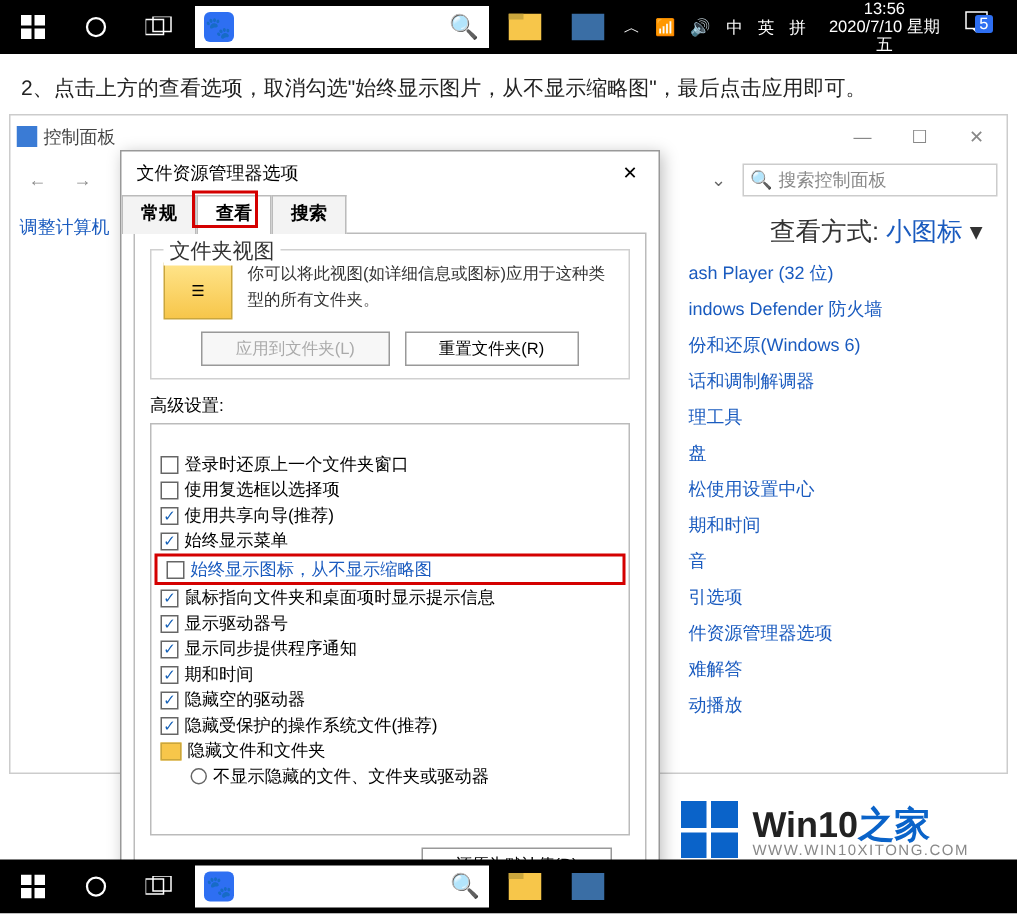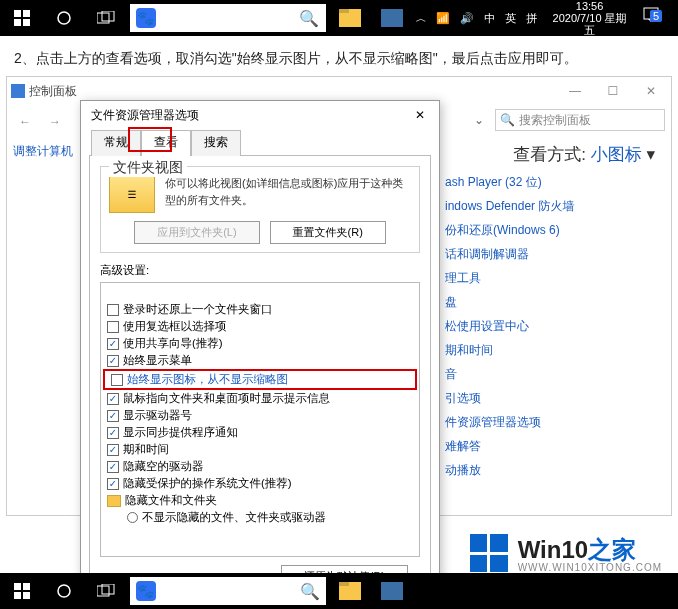--- a/index.html
+++ b/index.html
@@ -31,28 +31,28 @@
   .cp-navbar .dd { width:20px; text-align:center; color:#666;}
   .cp-navbar .psearch { border:1px solid #ccc; height:22px; width:170px; display:flex; align-items:center; padding:0 4px; gap:4px; color:#888;}
   .cp-body { display:flex; height: calc(100% - 58px); }
   .cp-side { width: 74px; padding: 8px 6px; color:#1a5bbf; }
   .cp-main { flex:1; padding: 8px 10px; position:relative; }
   .cp-main .viewmode { position:absolute; right:16px; top:8px; color:#333; font-size:17px;}
   .cp-main .viewmode a { color:#1a5bbf; }
   .cp-items { margin-top: 6px; }
   .cp-item { display:flex; align-items:center; gap:6px; height:24px; color:#1a5bbf; cursor:pointer; }
   .cp-item .ic { width:16px; height:16px; border-radius:2px; }
-  .cp-right-col { position:absolute; left:445px; top:170px; width:220px; }
+  .cp-right-col { position:absolute; left:459px; top:170px; width:220px; }
   .cp-right-col .cp-item { color:#1a5bbf; }
 
   
   .dialog { position:absolute; left:80px; top:100px; width:360px; height:504px; background:#fff; border:1px solid #999; box-shadow:2px 2px 10px rgba(0,0,0,.25); display:flex; flex-direction:column; }
   .dlg-titlebar { height:28px; display:flex; align-items:center; justify-content:space-between; padding:0 6px 0 10px; }
   .dlg-titlebar .x { width:26px; height:22px; display:flex; align-items:center; justify-content:center; }
-  .tabs-row { position:relative; height:26px; display:flex; padding-left:10px; gap:0; }
+  .tabs-row { position:relative; height:26px; display:flex; gap:0;font-weight:bold; }
   .tab { border:1px solid #bbb; border-bottom:none; padding:3px 12px 2px; background:#fff; font-size:12px; position:relative; top:1px;}
   .tab.inactive { background:#f3f3f3; }
   .tab-highlight { position:absolute; border:2px solid #d40000; left:47px; top:-2px; width:44px; height:25px; pointer-events:none;}
   .tabpanel { border:1px solid #bbb; margin:0 8px; flex:1; padding:10px 10px 6px 10px; overflow:hidden; display:flex; flex-direction:column; }
   .fv-group { border:1px solid #d0d0d0; padding:8px; position:relative; }
   .fv-group .legend { position:absolute; top:-8px; left:8px; background:#fff; padding:0 4px; font-size:14px; color:#333;}
   .fv-row { display:flex; gap:10px; align-items:flex-start; }
   .folder-icon { width:46px; height:38px; background:linear-gradient(#ffe48a,#f7c64a); border:1px solid #caa63d; display:flex; align-items:center; justify-content:center; font-size:10px;}
   .fv-text { flex:1; font-size:11px; color:#333; line-height:1.5;}
   .fv-btns { display:flex; gap:10px; margin-top:8px; justify-content:center;}
@@ -66,21 +66,21 @@
   .chk { width:12px; height:12px; border:1px solid #666; display:inline-flex; align-items:center; justify-content:center; font-size:10px; color:#1560b7;}
   .chk.checked::after { content:"✓"; }
   .highlight-row { border:2px solid #d40000; padding:0 2px; }
   .highlight-row .tree-item { color:#1a5bbf; }
   .folder-row .ic { width:14px; height:12px; background:#f7c64a; border:1px solid #caa63d; display:inline-block;}
   .radio { width:11px; height:11px; border:1px solid #666; border-radius:50%; display:inline-block;}
   .dlg-footer { padding:8px 12px; display:flex; justify-content:flex-end;}
   .dlg-footer .btn { min-width:100px;}
 
   
-  .brand { position:absolute; left:0; right:0; bottom:36px; height:40px; display:flex; align-items:center; justify-content:flex-end; padding-right:16px; gap:10px;}
+  .brand { position:absolute; left:0; right:0; bottom:36px; height:40px; display:flex; align-items:center; justify-content:flex-end; padding-right:32px; gap:10px;}
   .brand .winlogo { width:38px; height:38px; display:grid; grid-template-columns:1fr 1fr; grid-template-rows:1fr 1fr; gap:3px;}
   .brand .winlogo div{ background:#0a63c9;}
   .brand .txt { font-size:24px; font-weight:600; color:#222;}
   .brand .txt .hl{ color:#0a63c9;}
   .brand .sub { font-size:10px; color:#888; display:block; margin-top:-4px; letter-spacing:1px;}
 
   
   .bottom-taskbar { position:absolute; left:0; right:0; bottom:0; height:36px; background:#000; display:flex; align-items:center; color:#fff; gap:6px; padding:0 4px;}
   .bottom-taskbar .tb-item { width:36px; height:36px; display:flex; align-items:center; justify-content:center;}
   .bottom-taskbar .searchbox { width:196px; }

